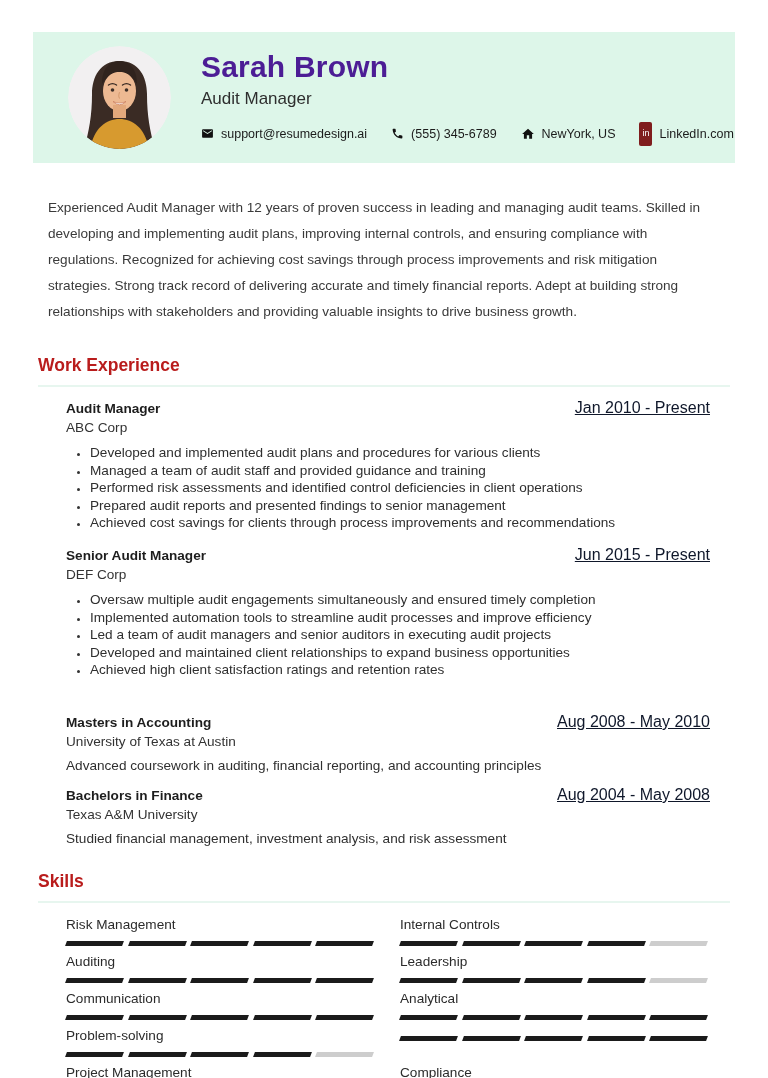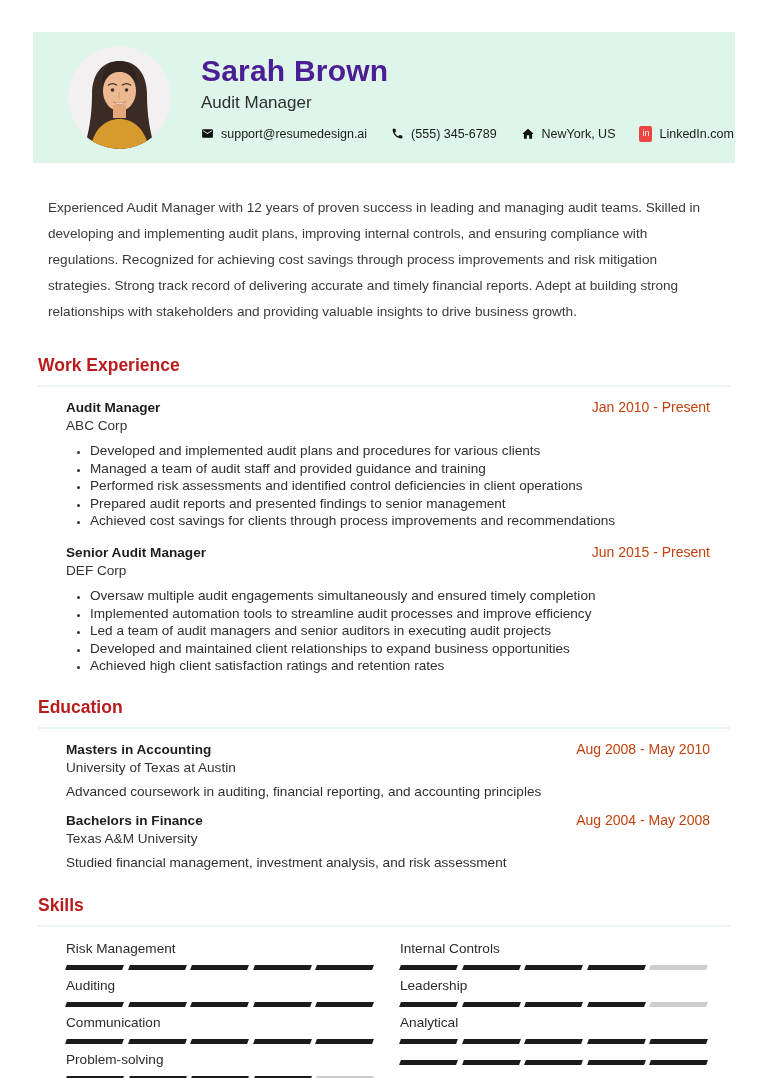--- a/index.html
+++ b/index.html
@@ -30,21 +30,21 @@
     overflow:hidden;flex:0 0 auto;
   }
   .avatar svg{display:block;width:100%;height:100%;}
   .head-text{margin-left:30px;min-width:0;}
   .name{font-size:30px;font-weight:700;color:#4c1d95;letter-spacing:.2px;line-height:1.1;}
   .role{font-size:17px;color:#2e2e2e;margin-top:6px;}
   .contacts{display:flex;align-items:center;gap:24px;margin-top:13px;font-size:12.5px;color:#1b1b1b;}
   .contact{display:flex;align-items:center;gap:7px;white-space:nowrap;}
   .contact svg{display:block;fill:#111;}
   .li-badge{
-    width:13px;height:16px;background:#ef4444;color:#fff;border-radius:2px;
+    width:13px;height:24px;background:#7f1d1d;color:#fff;border-radius:2px;
     font-size:9px;font-weight:400;display:flex;align-items:center;justify-content:center;
     line-height:1;
   }
 
   
   .summary{
     margin:32px 48px 0;
     font-size:13.6px;line-height:26px;color:#3a3a3a;
   }
 
@@ -55,21 +55,21 @@
     padding-bottom:9px;border-bottom:2px solid var(--divider);
     line-height:1.2;
   }
   .section.work{margin-top:30px;}
   .section.education{margin-top:22px;}
   .section.skills{margin-top:24px;}
 
   .entries{padding:12px 20px 0 28px;}
   .entry-head{display:flex;justify-content:space-between;align-items:baseline;}
   .entry-title{font-size:13.6px;font-weight:700;color:#1d1d1d;}
-  .entry-date{font-size:14px;color:#c2410c;}
+  .entry-date{font-size:16px;color:#0f172a;text-decoration:underline;}
   .entry-sub{font-size:13.6px;color:#333;margin-top:3px;}
   .bullets{margin:9px 0 14px;padding-left:24px;list-style:disc outside;}
   .bullets li{font-size:13.6px;line-height:17.6px;color:#2f2f2f;}
   .bullets li::marker{font-size:11px;color:#333;}
   .edu-entry{margin-bottom:12px;}
   .entry-desc{font-size:13.6px;color:#2f2f2f;margin-top:8px;line-height:17px;}
 
   
   .skills-grid{
     display:grid;grid-template-columns:1fr 1fr;column-gap:27px;
@@ -169,21 +169,20 @@
             <li>Implemented automation tools to streamline audit processes and improve efficiency</li>
             <li>Led a team of audit managers and senior auditors in executing audit projects</li>
             <li>Developed and maintained client relationships to expand business opportunities</li>
             <li>Achieved high client satisfaction ratings and retention rates</li>
           </ul>
   </div>
 </div>
   </div>
 
   <div class="section education">
-    <div class="section-heading">Education</div>
     <div class="entries">
   <div class="edu-entry">
     <div class="entry-head">
       <span class="entry-title">Masters in Accounting</span>
       <span class="entry-date">Aug 2008 - May 2010</span>
     </div>
     <div class="entry-sub">University of Texas at Austin</div>
     <div class="entry-desc">Advanced coursework in auditing, financial reporting, and accounting principles</div>
   </div>
 

